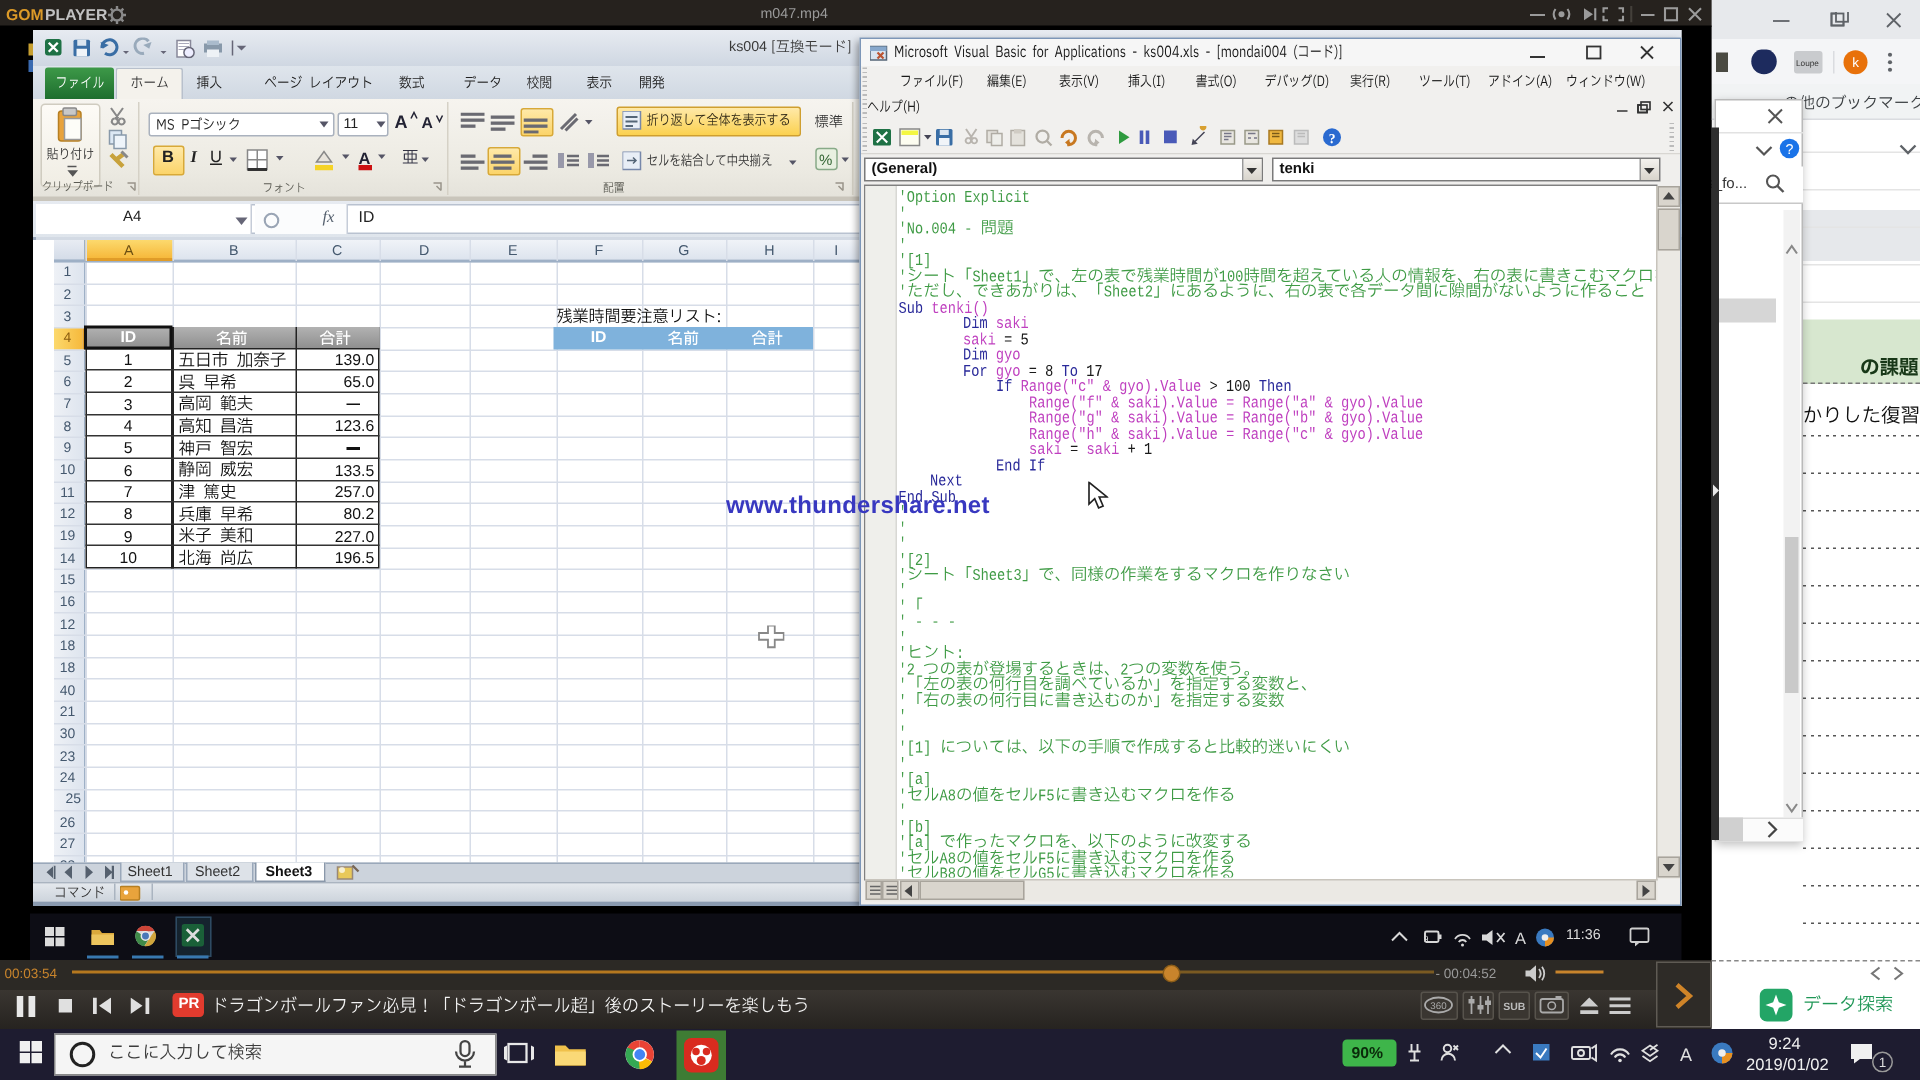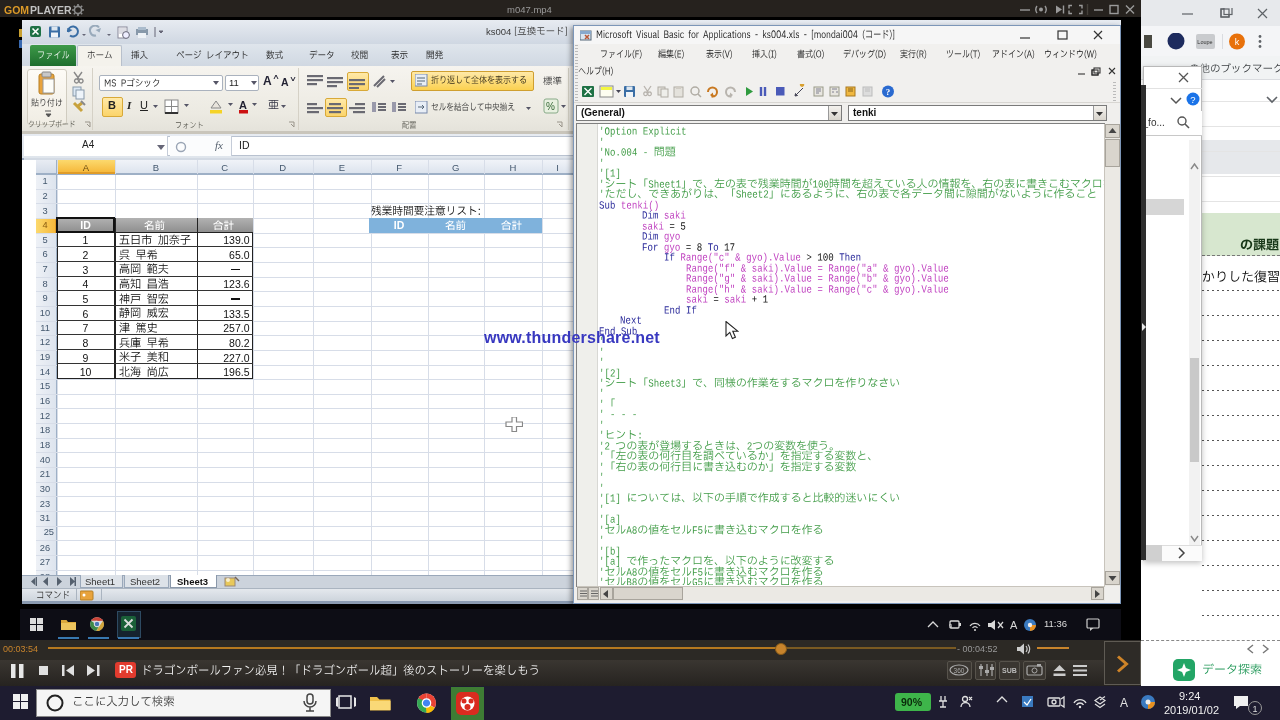--- a/index.html
+++ b/index.html
@@ -870,21 +870,21 @@
 <div style="position:absolute;left:36.0px;top:366.7px;font:9.3px 'Liberation Sans',sans-serif;color:#44586e;white-space:nowrap;width:18px;text-align:center">14</div>
 <div style="position:absolute;left:36.0px;top:381.3px;font:9.3px 'Liberation Sans',sans-serif;color:#44586e;white-space:nowrap;width:18px;text-align:center">15</div>
 <div style="position:absolute;left:36.0px;top:395.9px;font:9.3px 'Liberation Sans',sans-serif;color:#44586e;white-space:nowrap;width:18px;text-align:center">16</div>
 <div style="position:absolute;left:36.0px;top:410.6px;font:9.3px 'Liberation Sans',sans-serif;color:#44586e;white-space:nowrap;width:18px;text-align:center">12</div>
 <div style="position:absolute;left:36.0px;top:425.2px;font:9.3px 'Liberation Sans',sans-serif;color:#44586e;white-space:nowrap;width:18px;text-align:center">18</div>
 <div style="position:absolute;left:36.0px;top:439.9px;font:9.3px 'Liberation Sans',sans-serif;color:#44586e;white-space:nowrap;width:18px;text-align:center">18</div>
 <div style="position:absolute;left:36.0px;top:454.6px;font:9.3px 'Liberation Sans',sans-serif;color:#44586e;white-space:nowrap;width:18px;text-align:center">40</div>
 <div style="position:absolute;left:36.0px;top:469.2px;font:9.3px 'Liberation Sans',sans-serif;color:#44586e;white-space:nowrap;width:18px;text-align:center">21</div>
 <div style="position:absolute;left:36.0px;top:483.9px;font:9.3px 'Liberation Sans',sans-serif;color:#44586e;white-space:nowrap;width:18px;text-align:center">30</div>
 <div style="position:absolute;left:36.0px;top:498.5px;font:9.3px 'Liberation Sans',sans-serif;color:#44586e;white-space:nowrap;width:18px;text-align:center">23</div>
-<div style="position:absolute;left:36.0px;top:513.1px;font:9.3px 'Liberation Sans',sans-serif;color:#44586e;white-space:nowrap;width:18px;text-align:center">31</div>
+<div style="position:absolute;left:36.0px;top:513.1px;font:9.3px 'Liberation Sans',sans-serif;color:#44586e;white-space:nowrap;width:18px;text-align:center">24</div>
 <div style="position:absolute;left:36.0px;top:527px;font:9.3px 'Liberation Sans',sans-serif;color:#44586e;white-space:nowrap;width:18px;text-align:right">25</div>
 <div style="position:absolute;left:36.0px;top:542.5px;font:9.3px 'Liberation Sans',sans-serif;color:#44586e;white-space:nowrap;width:18px;text-align:center">26</div>
 <div style="position:absolute;left:36.0px;top:557.1px;font:9.3px 'Liberation Sans',sans-serif;color:#44586e;white-space:nowrap;width:18px;text-align:center">27</div>
 <div style="position:absolute;left:36.0px;top:571.8px;font:9.3px 'Liberation Sans',sans-serif;color:#44586e;white-space:nowrap;width:18px;text-align:center">28</div>
 <div style="position:absolute;left:56.5px;top:160.0px;width:1.0px;height:415.0px;background:#d7dde8"></div>
 <div style="position:absolute;left:115.0px;top:160.0px;width:1.0px;height:415.0px;background:#d7dde8"></div>
 <div style="position:absolute;left:196.5px;top:160.0px;width:1.0px;height:415.0px;background:#d7dde8"></div>
 <div style="position:absolute;left:253.0px;top:160.0px;width:1.0px;height:415.0px;background:#d7dde8"></div>
 <div style="position:absolute;left:312.5px;top:160.0px;width:1.0px;height:415.0px;background:#d7dde8"></div>
 <div style="position:absolute;left:371.0px;top:160.0px;width:1.0px;height:415.0px;background:#d7dde8"></div>

